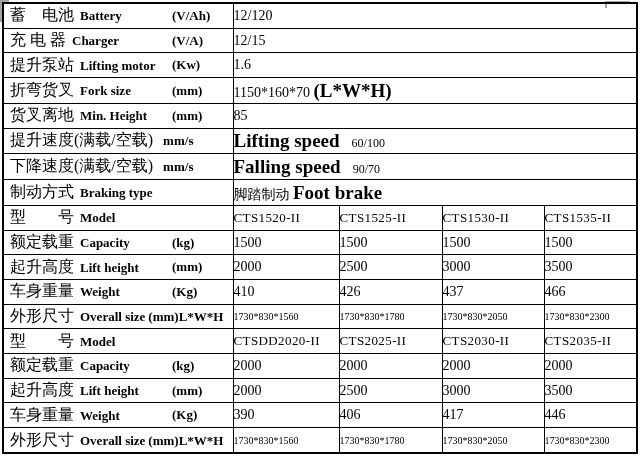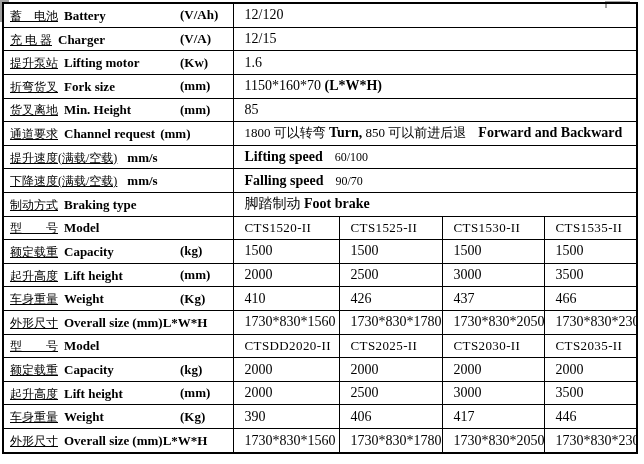--- a/index.html
+++ b/index.html
@@ -24,32 +24,32 @@
     border:2px solid #000000;
   }
   td {
     border:1px solid #000000;
     padding:0;
     vertical-align:middle;
     white-space:nowrap;
     overflow:hidden;
   }
   td.lab { position:relative; padding-left:6px; }
-  td.val { padding-left:11px; font-size:14px; }
-  .zh   { font-size:12px;text-decoration:underline; }
+  td.val { padding-left:0; font-size:14px; }
+  .zh   { font-size:16px; }
   .en   { font-size:13px; font-weight:bold; margin-left:6px; font-family:"Liberation Serif",serif; }
-  .unit { font-size:13px; font-weight:bold;margin-left:8px; }
+  .unit { font-size:13px; font-weight:bold; }
   .tab  { position:absolute; left:168px; top:50%; transform:translateY(-50%); }
   .v    { font-size:14px; }
-  .vb   { font-size:14px; font-weight:bold;text-align:right; }
+  .vb   { font-size:19px; font-weight:bold;text-align:right; }
   .v13  { font-size:13px; }
   .vs   { font-size:12px; }
   .gapL { margin-left:12px; }
   td.mname { font-size:13px; letter-spacing:0.4px; }
-  td.sizev { font-size:14px; }
+  td.sizev { font-size:10px; }
 </style>
 </head>
 <body>
 
 <div class="page">
   <div class="artifact a-tl-v"></div>
   <div class="artifact a-tl-h"></div>
   <div class="artifact a-tr-h"></div>
   <div class="artifact a-tr-v"></div>
 
@@ -83,24 +83,20 @@
         <td class="val" colspan="4"><span class="v">1150*160*70 </span><b class="vb">(L*W*H)</b></td>
       </tr>
 
       <tr>
         <td class="lab"><span class="zh">货叉离地</span><b class="en">Min. Height</b><b class="unit tab">(mm)</b></td>
         <td class="val" colspan="4"><span class="v">85</span></td>
       </tr>
 
 
 
-      <tr>
-        <td class="lab"><span class="zh">通道要求</span><b class="en">Channel request</b><b class="unit" style="margin-left:5px">(mm)</b></td>
-        <td class="val" colspan="4"><span class="v13">1800 可以转弯 </span><b class="vb">Turn,</b><span class="v13"> 850 可以前进后退</span><b class="vb gapL">Forward and Backward</b></td>
-      </tr>
 
       <tr>
         <td class="lab"><span class="zh">提升速度(满载/空载)</span><b class="en" style="margin-left:10px">mm/s</b></td>
         <td class="val" colspan="4"><b class="vb">Lifting speed</b><span class="vs gapL">60/100</span></td>
       </tr>
 
       <tr>
         <td class="lab"><span class="zh">下降速度(满载/空载)</span><b class="en" style="margin-left:10px">mm/s</b></td>
         <td class="val" colspan="4"><b class="vb">Falling speed</b><span class="vs gapL">90/70</span></td>
       </tr>

